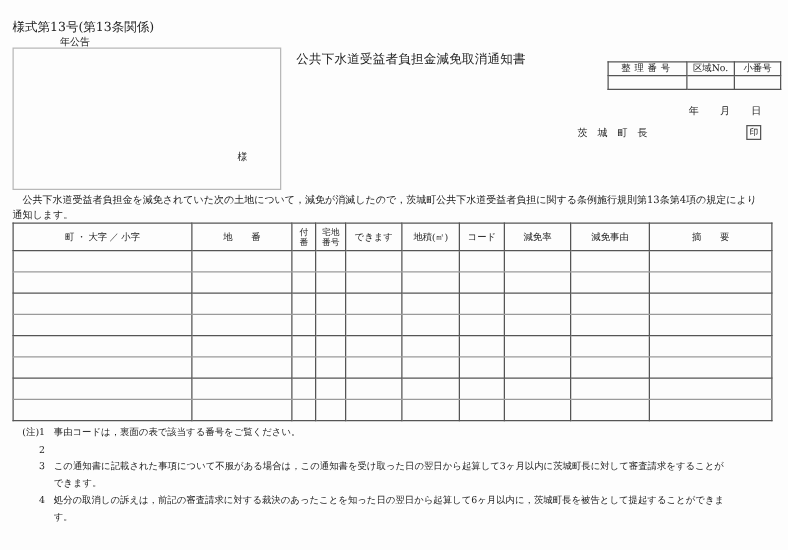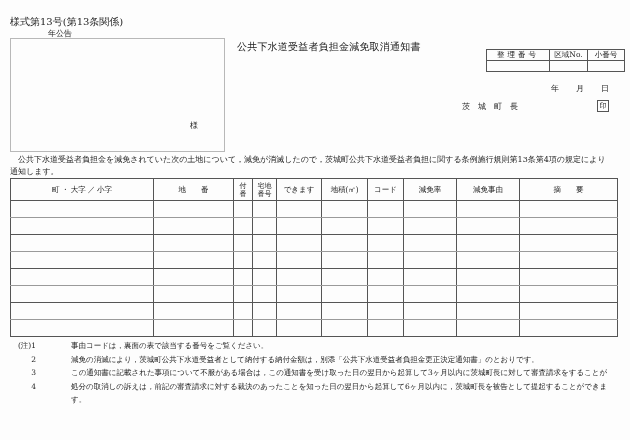--- a/index.html
+++ b/index.html
@@ -25,21 +25,21 @@
   .intro2 { left:10px; top:166px; font-size:8px; }
   table.main {
     position:absolute; left:10px; top:178px; width:607px; border-collapse:collapse;
     border:1.5px solid #333; table-layout:fixed;font-family:Liberation Serif, serif;
   }
   table.main th, table.main td { border:1px solid #555; padding:0; font-weight:normal; }
   table.main th { height:21px; font-size:7.5px; text-align:center; line-height:9px; }
   table.main td { height:16px; }
   table.main tr.data:nth-child(odd) td { border-bottom-color:#9a9a9a; }
   .notes { left:10px; top:339px; font-size:7.5px; line-height:13.5px; }
-  .note-row { display:flex;gap:28px; }
+  .note-row { display:flex; }
   .note-lbl { width:26px; text-align:right; padding-right:7px; flex:none; }
   .note-txt { white-space:nowrap; }
 </style>
 </head>
 <body>
 
 <div class="abs form-no">様式第13号(第13条関係)</div>
 <div class="abs notice-year">年公告</div>
 <div class="abs addr-box"></div>
 <div class="abs addr-sama">様</div>
@@ -197,27 +197,30 @@
     </tbody>
 </table>
 
 <div class="abs notes" id="notes">
     <div class="note-row">
       <span class="note-lbl">(注)1</span>
       <span class="note-txt">事由コードは，裏面の表で該当する番号をご覧ください。</span>
     </div>
     <div class="note-row">
       <span class="note-lbl">2</span>
-      <span class="note-txt">減免の消滅により，茨城町公共下水道受益者として納付する納付金額は，別添「公共下水道受益者負担金更正決定通知書」のとおりです。</span>
     </div>
     <div class="note-row">
       <span class="note-lbl">3</span>
       <span class="note-txt">この通知書に記載された事項について不服がある場合は，この通知書を受け取った日の翌日から起算して3ヶ月以内に茨城町長に対して審査請求をすることが</span>
     </div>
     <div class="note-row">
+      <span class="note-lbl"></span>
+      <span class="note-txt">できます。</span>
+    </div>
+    <div class="note-row">
       <span class="note-lbl">4</span>
       <span class="note-txt">処分の取消しの訴えは，前記の審査請求に対する裁決のあったことを知った日の翌日から起算して6ヶ月以内に，茨城町長を被告として提起することができま</span>
     </div>
     <div class="note-row">
       <span class="note-lbl"></span>
       <span class="note-txt">す。</span>
     </div>
   </div>
 
 </body></html>

